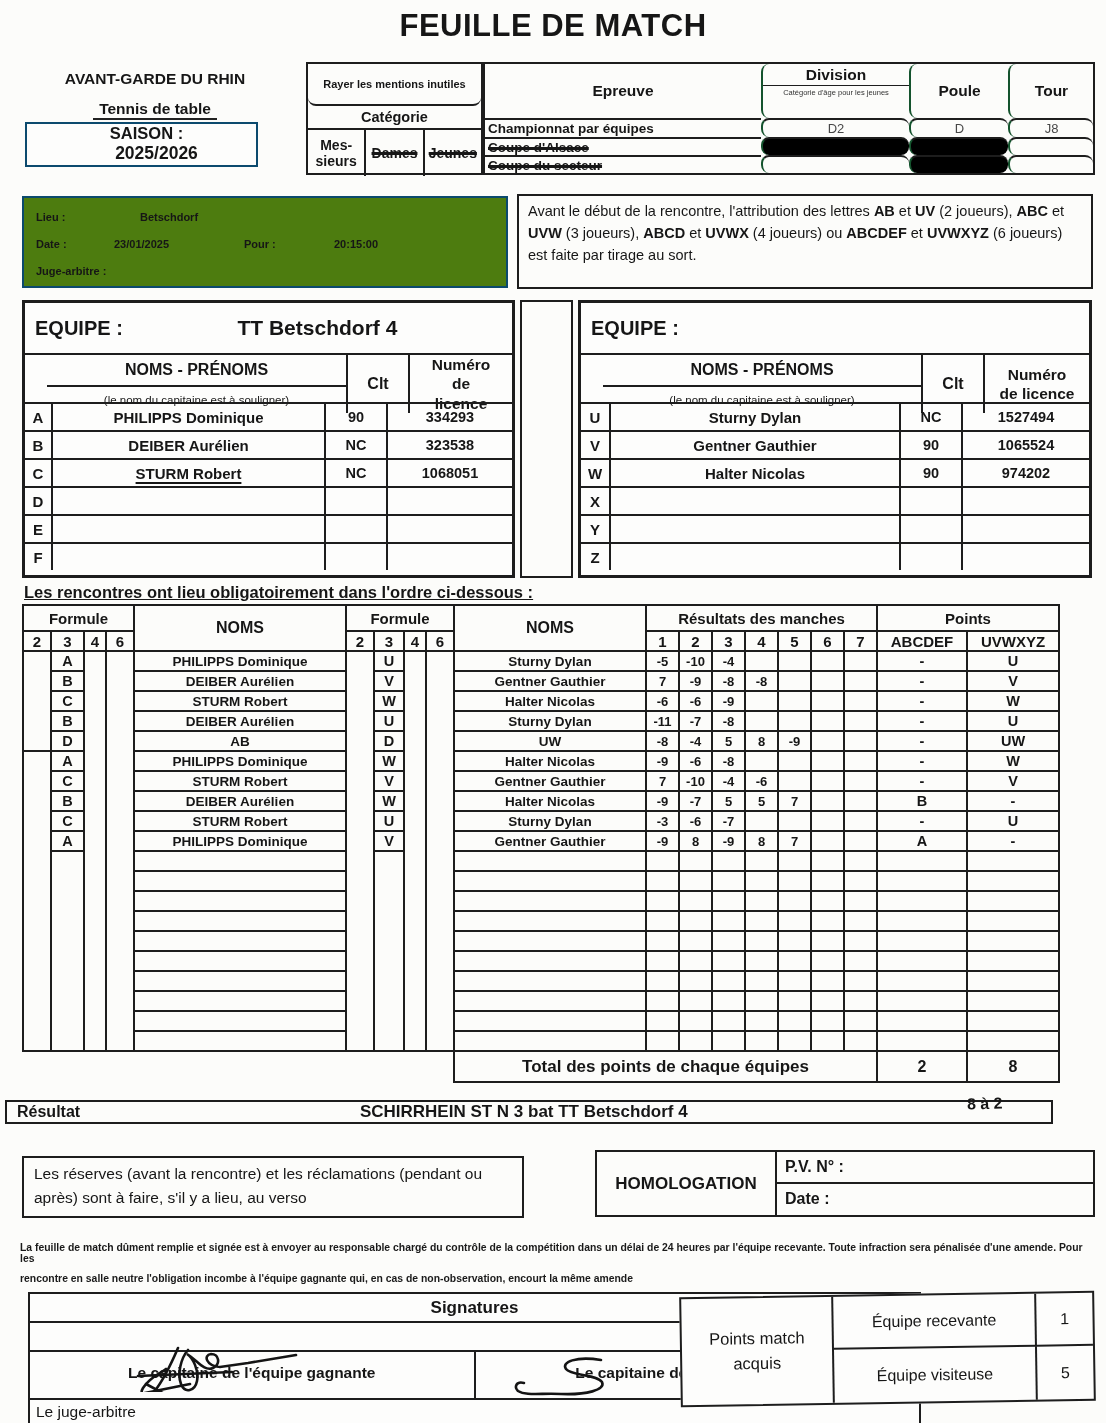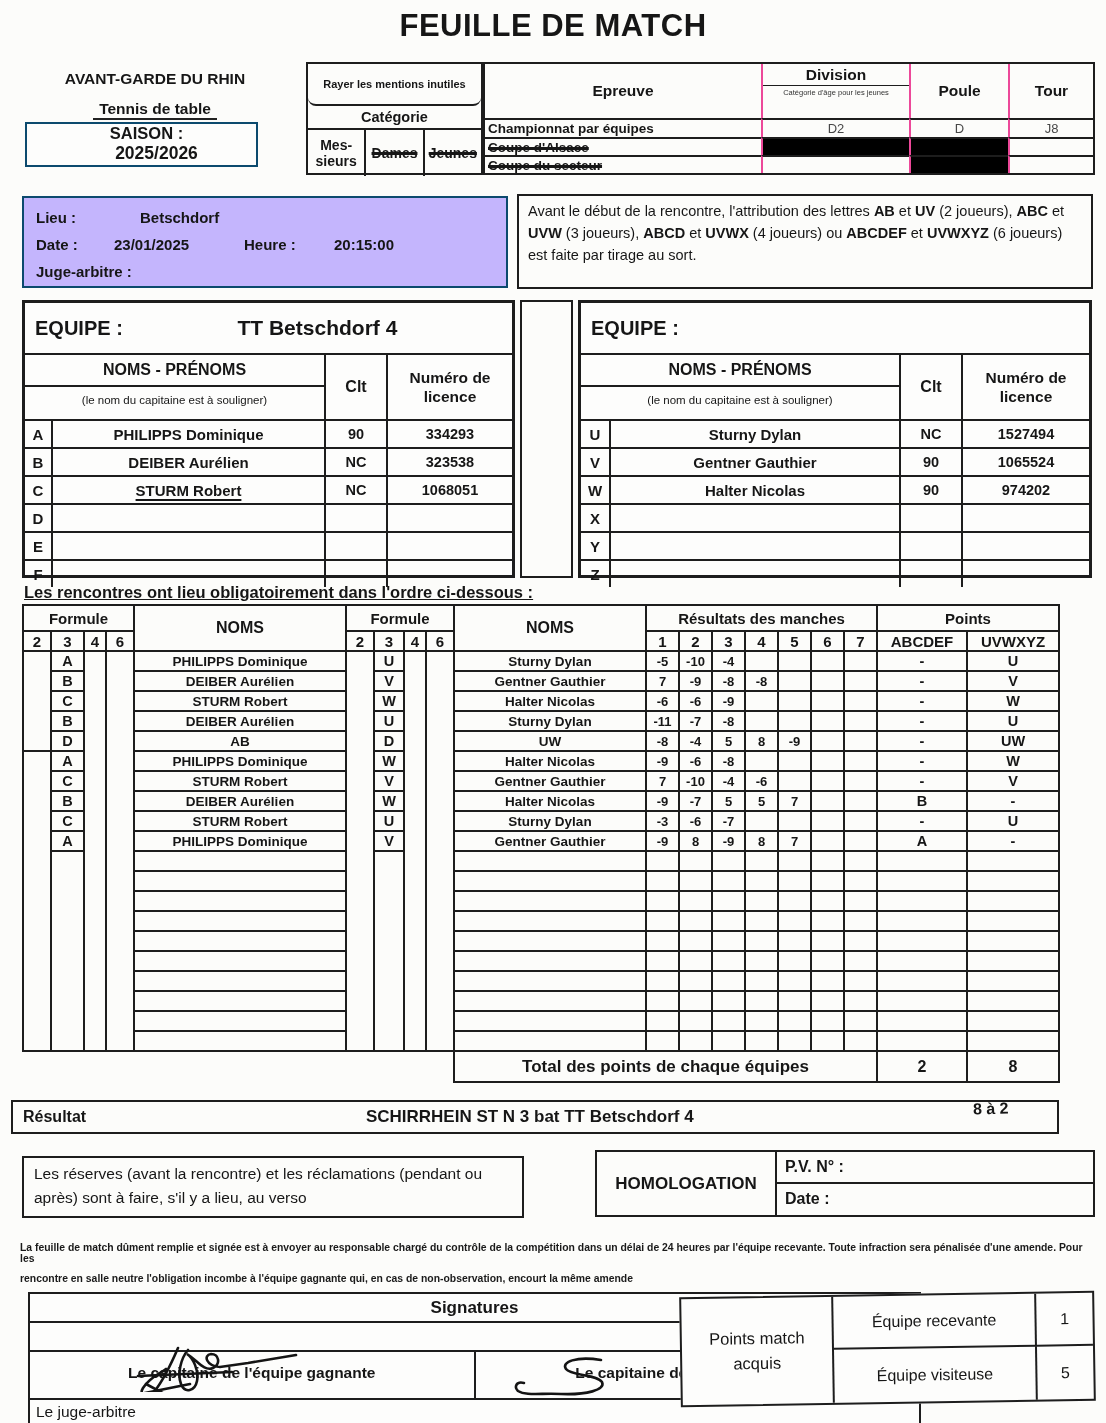--- a/index.html
+++ b/index.html
@@ -21,43 +21,43 @@
   .cat-head{height:22px;border-bottom:2px solid #1d1d1d;font-weight:bold;font-size:14.5px;text-align:center;line-height:22px;}
   .cat-opts{display:flex;height:46px;}
   .cat-opt{flex:1;display:flex;flex-direction:column;align-items:center;justify-content:center;
            font-size:14px;font-weight:bold;border-right:2px solid #1d1d1d;line-height:1.15;}
   .cat-opt:last-child{border-right:none;}
   .cat-opt.plain{font-weight:600;}
   
   .ep-box{left:483px;top:62px;width:612px;height:113px;border:2.5px solid #1d1d1d;display:grid;
           grid-template-columns:276px 148px 99px 1fr;grid-template-rows:54px 19px 18px 18px;}
   .ep-box>div{box-sizing:border-box;overflow:hidden;}
-  .ep-bl{border-left:2px solid #ec4899;} .ep-bt{border-top:2px solid #1d1d1d;}
+  .ep-bl{border-left:2px solid #14532d;border-radius:8px;} .ep-bt{border-top:2px solid #1d1d1d;}
   .ep-h{font-weight:bold;font-size:15.5px;display:flex;align-items:center;justify-content:center;}
   .ep-div-head{display:flex;flex-direction:column;}
   .ep-div-top{font-weight:bold;font-size:15.5px;text-align:center;border-bottom:1.5px solid #1d1d1d;line-height:21px;}
   .ep-div-sub{font-size:7.5px;text-align:center;color:#333;line-height:1.4;padding-top:2px;}
   .ep-lab{font-weight:bold;font-size:13.5px;padding-left:3px;line-height:17px;white-space:nowrap;}
   .ep-val{font-size:13px;color:#474747;text-align:center;line-height:17px;}
   .ep-black{background:#000;}
   
-  .info-box{left:22px;top:196px;width:486px;height:92px;padding:6px 12px;font-size:15px;font-weight:bold;background:#c4b5fd;}
+  .info-box{left:22px;top:196px;width:486px;height:92px;padding:6px 12px;font-size:11px;font-weight:bold;background:#4d7c0f;}
   .info-line{height:27px;line-height:27px;display:flex;}
   .info-line .w1{width:78px;} .info-line .w2{width:130px;} .info-line .w3{width:90px;}
   .attr-box{left:517px;top:194px;width:576px;height:95px;border:2.5px solid #1d1d1d;padding:5px 9px;
             font-size:14.5px;line-height:1.5;}
   
   .team-box{top:300px;height:278px;border:3px solid #1d1d1d;background:#fdfdfc;}
   .team-head{height:50px;border-bottom:2.5px solid #1d1d1d;display:flex;align-items:center;}
   .team-head .eq{font-weight:bold;font-size:20px;padding-left:10px;}
   .team-head .tname{flex:1;text-align:center;font-weight:bold;font-size:21px;}
   .tgrid{display:grid;}
   .left-cols{grid-template-columns:28px 273px 62px 1fr;}
   .right-cols{grid-template-columns:30px 290px 62px 1fr;}
-  .tsub{height:64px;}
+  .tsub{height:47px;padding-left:22px;}
   .tsub .names{grid-column:1/3;border-right:2.5px solid #1d1d1d;}
   .tsub .names .n1{height:30px;border-bottom:2px solid #1d1d1d;font-weight:bold;font-size:16px;text-align:center;line-height:30px;}
   .tsub .names .n2{font-size:11.5px;text-align:center;line-height:26px;}
   .tsub .clt{border-right:2.5px solid #1d1d1d;font-weight:bold;font-size:16px;display:flex;align-items:center;justify-content:center;}
   .tsub .lic{font-weight:bold;font-size:15.5px;text-align:center;line-height:1.25;display:flex;align-items:center;justify-content:center;padding:0 14px;}
   .trow{height:28px;}
   .tcell{border-top:2px solid #1d1d1d;display:flex;align-items:center;justify-content:center;
          font-weight:bold;font-size:15px;overflow:hidden;}
   .tletter{border-right:2px solid #1d1d1d;}
   .tn{border-right:2.5px solid #1d1d1d;}
@@ -75,21 +75,21 @@
   .mt tbody tr{height:20px;}
   .mt .fletter{font-weight:bold;font-size:14.5px;}
   .mt .mname{font-weight:600;font-size:13.5px;white-space:nowrap;}
   .mt .mset{font-weight:bold;font-size:13px;}
   .mt .mpts{font-weight:bold;font-size:14.5px;}
   .mt .nofill{border:none;background:transparent;}
   .mt .mtotal-row{height:31px;}
   .mt .mtotal-label{font-weight:bold;font-size:17px;}
   .mt .mtotal-val{font-weight:bold;font-size:16px;}
   
-  .result-bar{left:5px;top:1100px;width:1048px;height:34px;border:2.5px solid #1d1d1d;display:flex;align-items:center;margin-left:6px;}
+  .result-bar{left:5px;top:1100px;width:1048px;height:24px;border:2.5px solid #1d1d1d;display:flex;align-items:center;}
   .result-bar .rl{font-weight:bold;font-size:16px;padding-left:10px;}
   .result-bar .rt{flex:1;text-align:center;font-weight:bold;font-size:17px;}
   .result-bar .rs{font-weight:bold;font-size:16px;margin-right:48px;display:inline-block;transform:translateY(-8px) rotate(-2deg);}
   .reserves-box{left:22px;top:1156px;width:502px;height:62px;border:2.5px solid #1d1d1d;padding:4px 10px;
                 font-size:15.5px;line-height:1.55;}
   .homolog{left:595px;top:1150px;width:500px;height:67px;border:2.5px solid #1d1d1d;display:grid;
            grid-template-columns:180px 1fr;grid-template-rows:1fr 1fr;}
   .homolog .hl{grid-row:1/3;border-right:2px solid #1d1d1d;display:flex;align-items:center;justify-content:center;
                font-weight:bold;font-size:17px;}
   .homolog .hpv{border-bottom:2px solid #1d1d1d;}
@@ -169,21 +169,21 @@
   </div>
 
   <div class="abs b3 info-box">
     <div class="info-line">
       <span class="w1">Lieu :</span>
       <span style="margin-left:26px;">Betschdorf</span>
     </div>
     <div class="info-line">
       <span class="w1">Date :</span>
       <span class="w2">23/01/2025</span>
-      <span class="w3">Heure :</span>
+      <span class="w3">Pour :</span>
       <span>20:15:00</span>
     </div>
     <div class="info-line">
       <span>Juge-arbitre :</span>
     </div>
   </div>
 
   <div class="abs attr-box"><span>Avant le début de la rencontre, l'attribution des lettres </span><b>AB</b><span> et </span><b>UV</b><span> (2 joueurs), </span><b>ABC</b><span> et </span><b>UVW</b><span> (3 joueurs), </span><b>ABCD</b><span> et </span><b>UVWX</b><span> (4 joueurs) ou </span><b>ABCDEF</b><span> et </span><b>UVWXYZ</b><span> (6 joueurs) est faite par tirage au sort.</span></div>
 
   <div class="abs team-box" style="left:22px;width:493px;">

